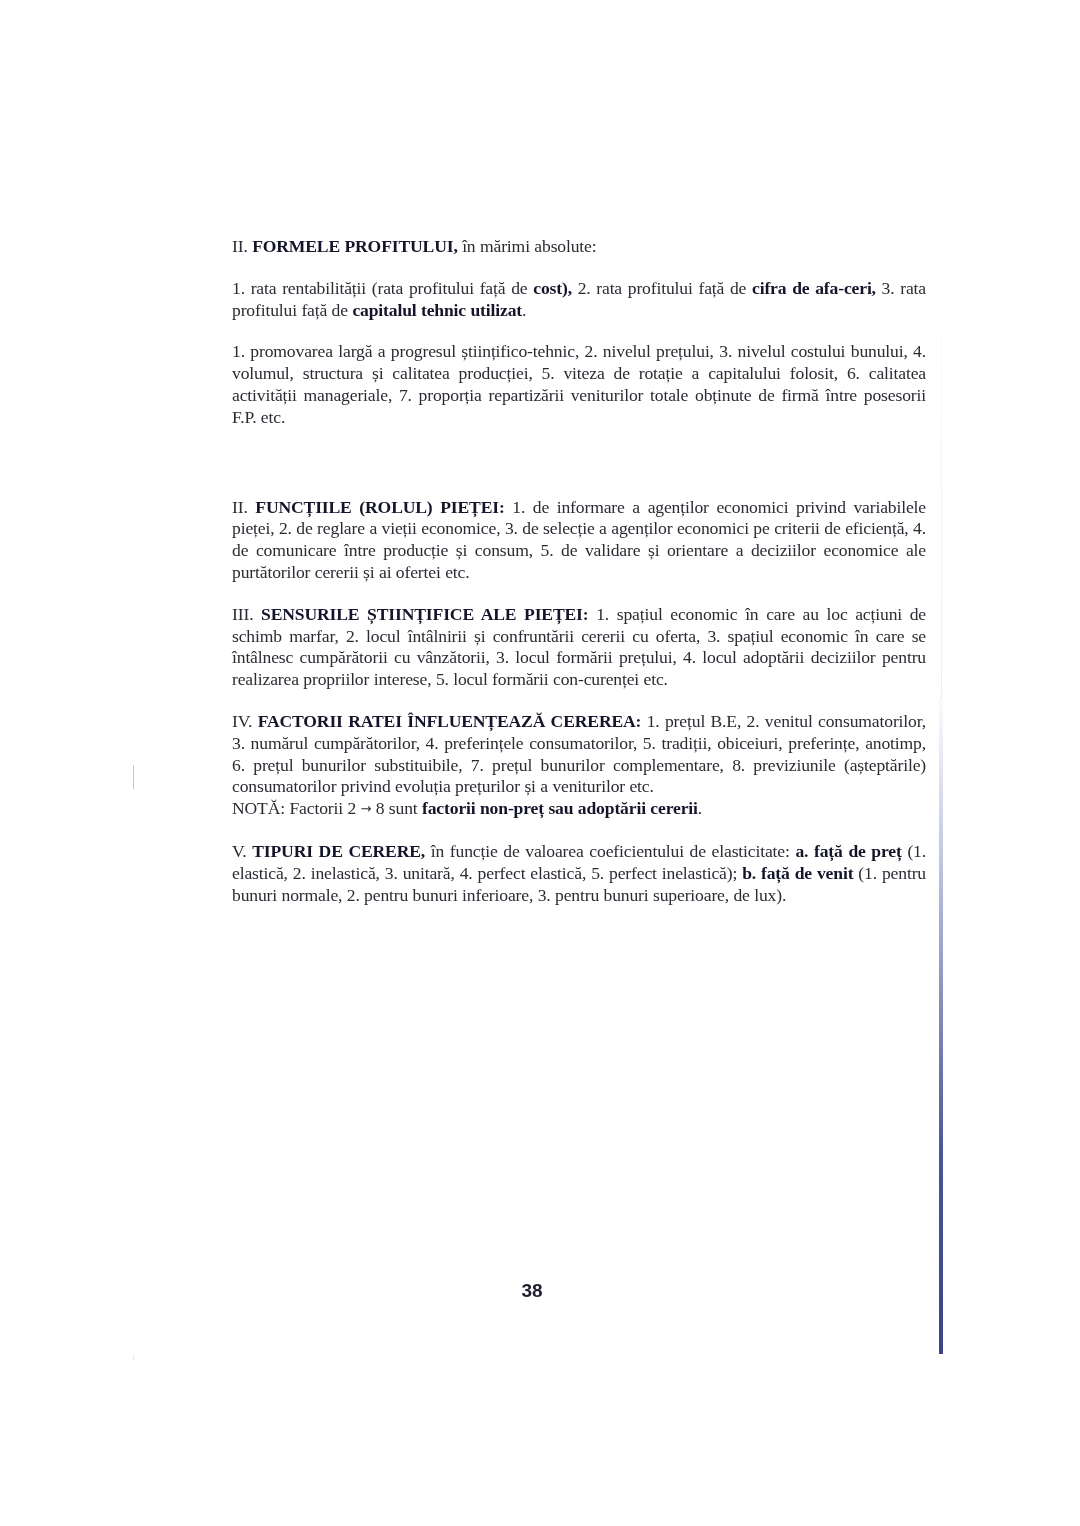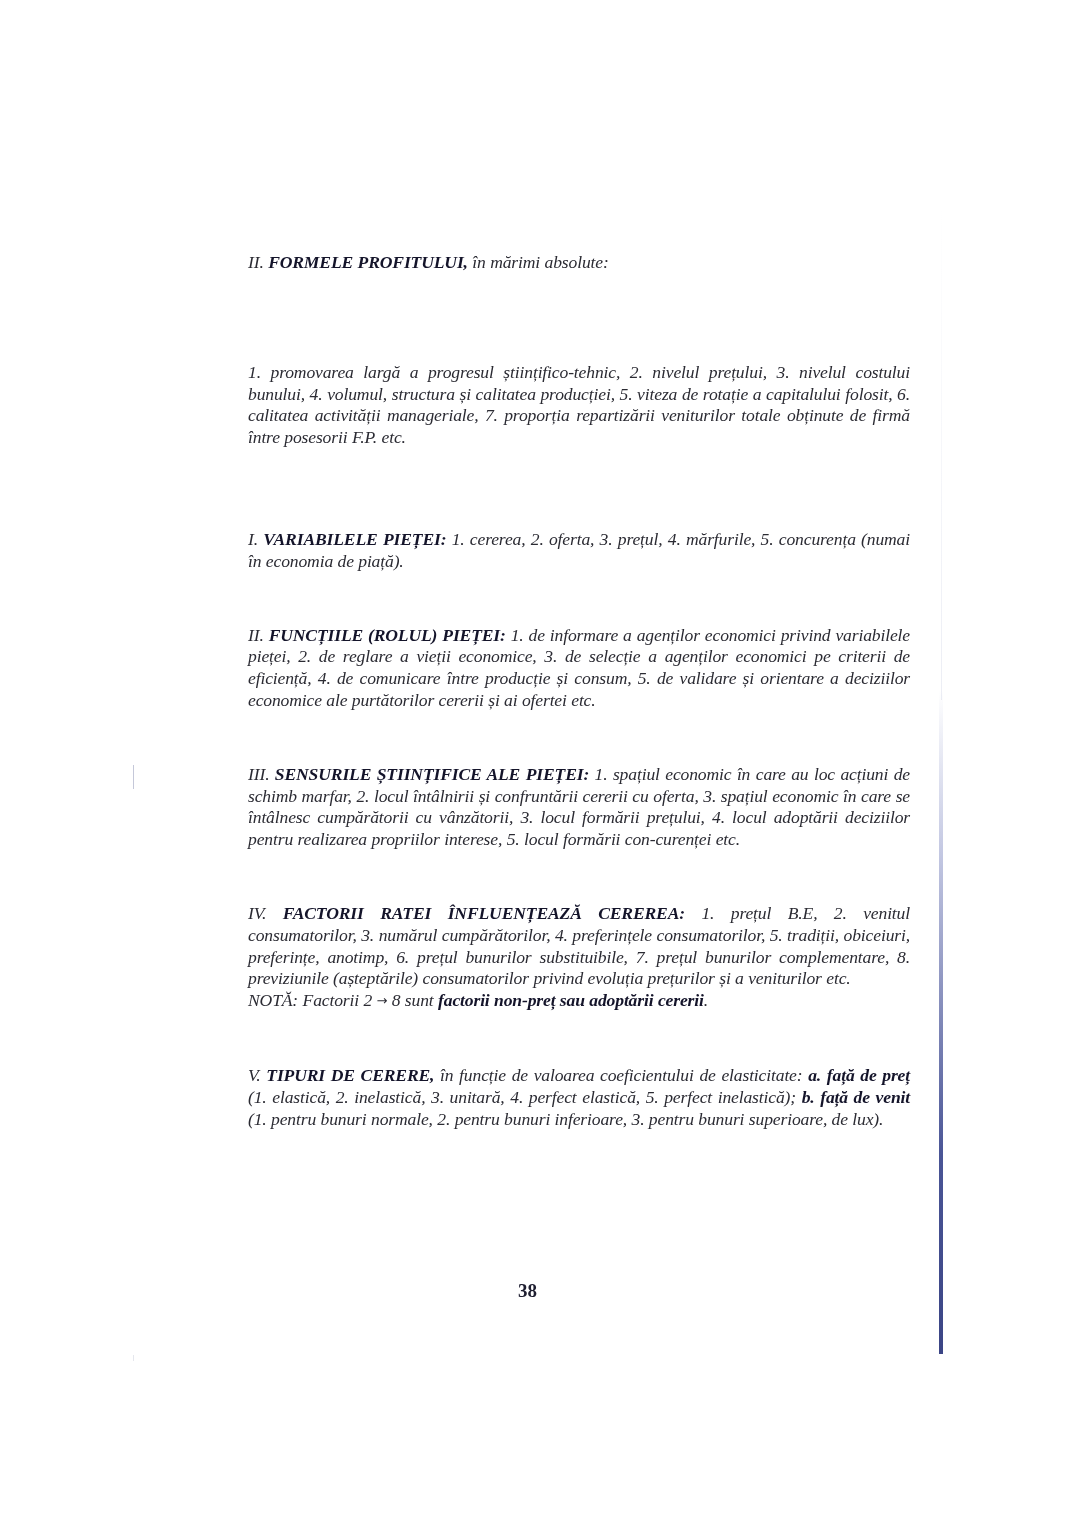--- a/index.html
+++ b/index.html
@@ -20,36 +20,36 @@
       left: 232px;
       top: 236px;
       width: 694px;
       font-size: 17.6px;
       line-height: 21.8px;
       text-align: justify;
       letter-spacing: -0.15px;
       word-spacing: 0.2px;
     }
     .para {
-      margin: 16px;
-      font-style: italic;
+      margin: 0;
     }
     .para b {
       font-weight: bold;
       color: #14142a;
     }
     .gap-md { height: 20px; }
     .gap-lg { height: 24px; }
     .page-number {
       position: absolute;
-      left: 548px;
+      left: 532px;
       top: 1280px;
       width: 60px;
       margin-left: -30px;
-      font-family: Liberation Serif, serif;
+      text-align: center;
+      font-family: Liberation Sans, sans-serif;
       font-weight: bold;
       font-size: 19px;
       color: #1e1e30;
     }
     .edge-line {
       position: absolute;
       left: 939px;
       top: 690px;
       width: 4px;
       height: 664px;
@@ -98,38 +98,38 @@
 
   <div class="para">
     <div>
       <span>II. </span><b>FORMELE PROFITULUI,</b><span> în mărimi absolute:</span>
     </div>
   </div>
 
   <div class="gap-md"></div>
 
   <div class="para">
+    <div>
+      <span>1. rata rentabilității (rata profitului față de </span><b>cost),</b><span> 2. rata profitului față de </span><b>cifra de afa-ceri,</b><span> 3. rata profitului față de </span><b>capitalul tehnic utilizat</b><span>.</span>
+    </div>
   </div>
 
   <div class="gap-md"></div>
 
   <div class="para">
     <div>
       <span>1. promovarea largă a progresul științifico-tehnic, 2. nivelul prețului, 3. nivelul costului bunului, 4. volumul, structura și calitatea producției, 5. viteza de rotație a capitalului folosit, 6. calitatea activității manageriale, 7. proporția repartizării veniturilor totale obținute de firmă între posesorii F.P. etc.</span>
     </div>
   </div>
 
   <div class="gap-lg"></div>
 
 
   <div class="gap-lg"></div>
 
-  <div class="para">
-    <span>I. </span><b>VARIABILELE PIEȚEI:</b><span> 1. cererea, 2. oferta, 3. prețul, 4. mărfurile, 5. concurența (numai în economia de piață).</span>
-  </div>
 
   <div class="gap-md"></div>
 
   <div class="para">
     <span>II. </span><b>FUNCȚIILE (ROLUL) PIEȚEI:</b><span> 1. de informare a agenților economici privind variabilele pieței, 2. de reglare a vieții economice, 3. de selecție a agenților economici pe criterii de eficiență, 4. de comunicare între producție și consum, 5. de validare și orientare a deciziilor economice ale purtătorilor cererii și ai ofertei etc.</span>
   </div>
 
   <div class="gap-md"></div>
 
   <div class="para">

